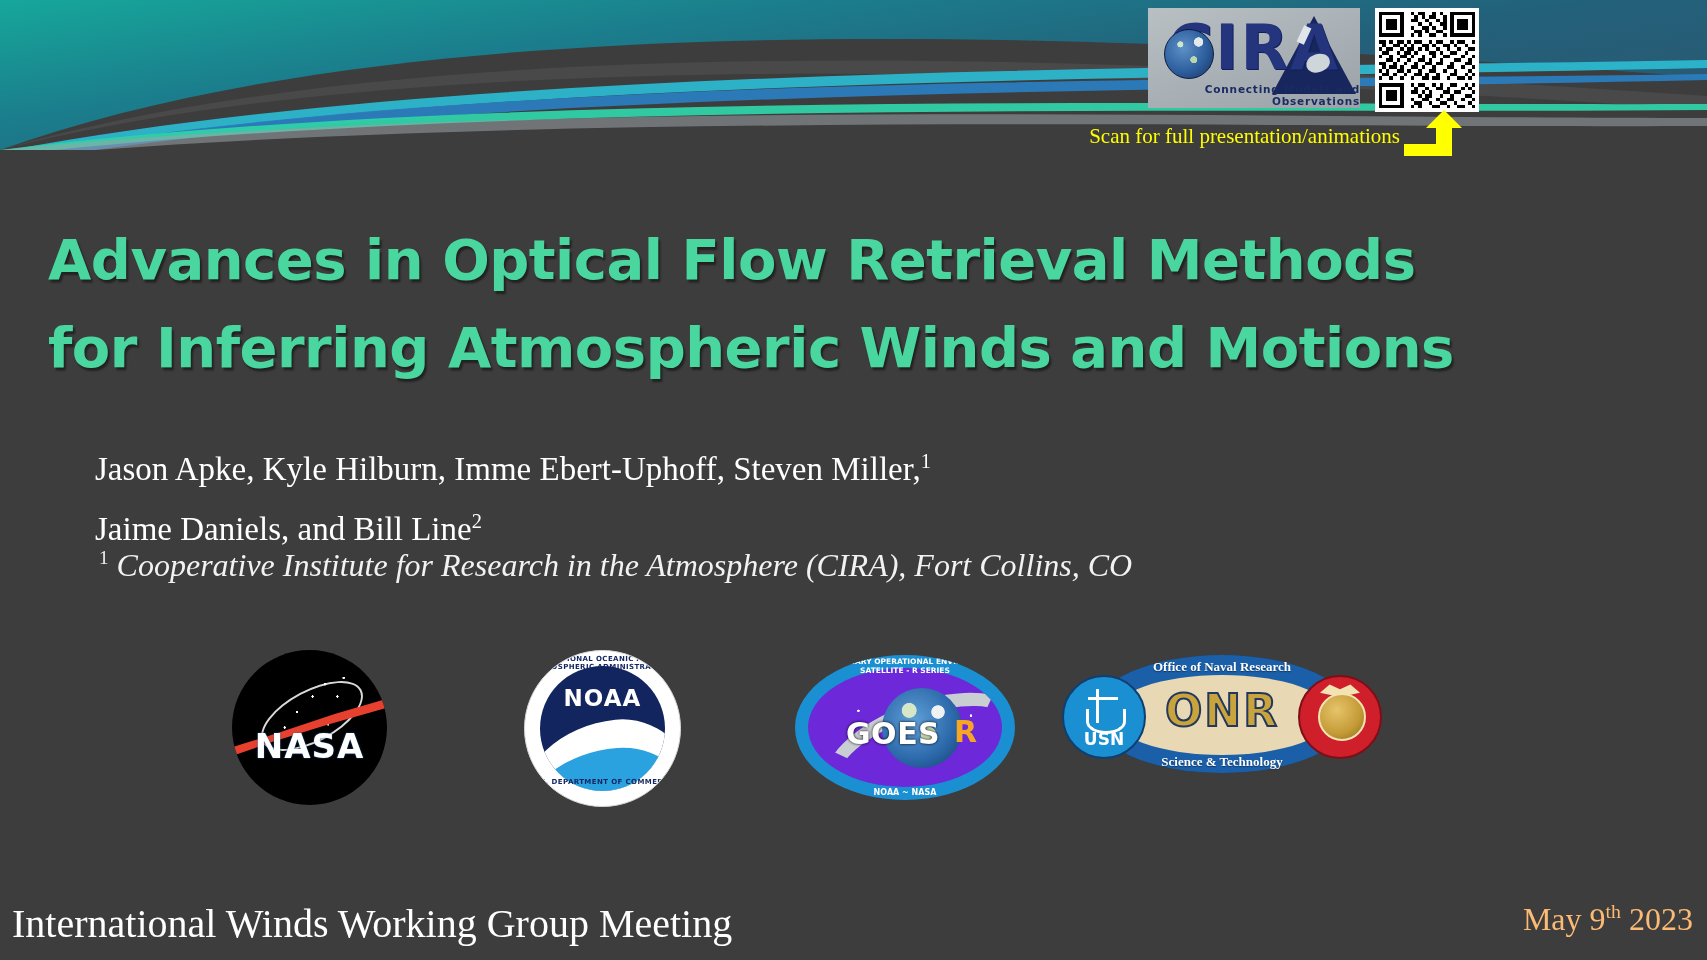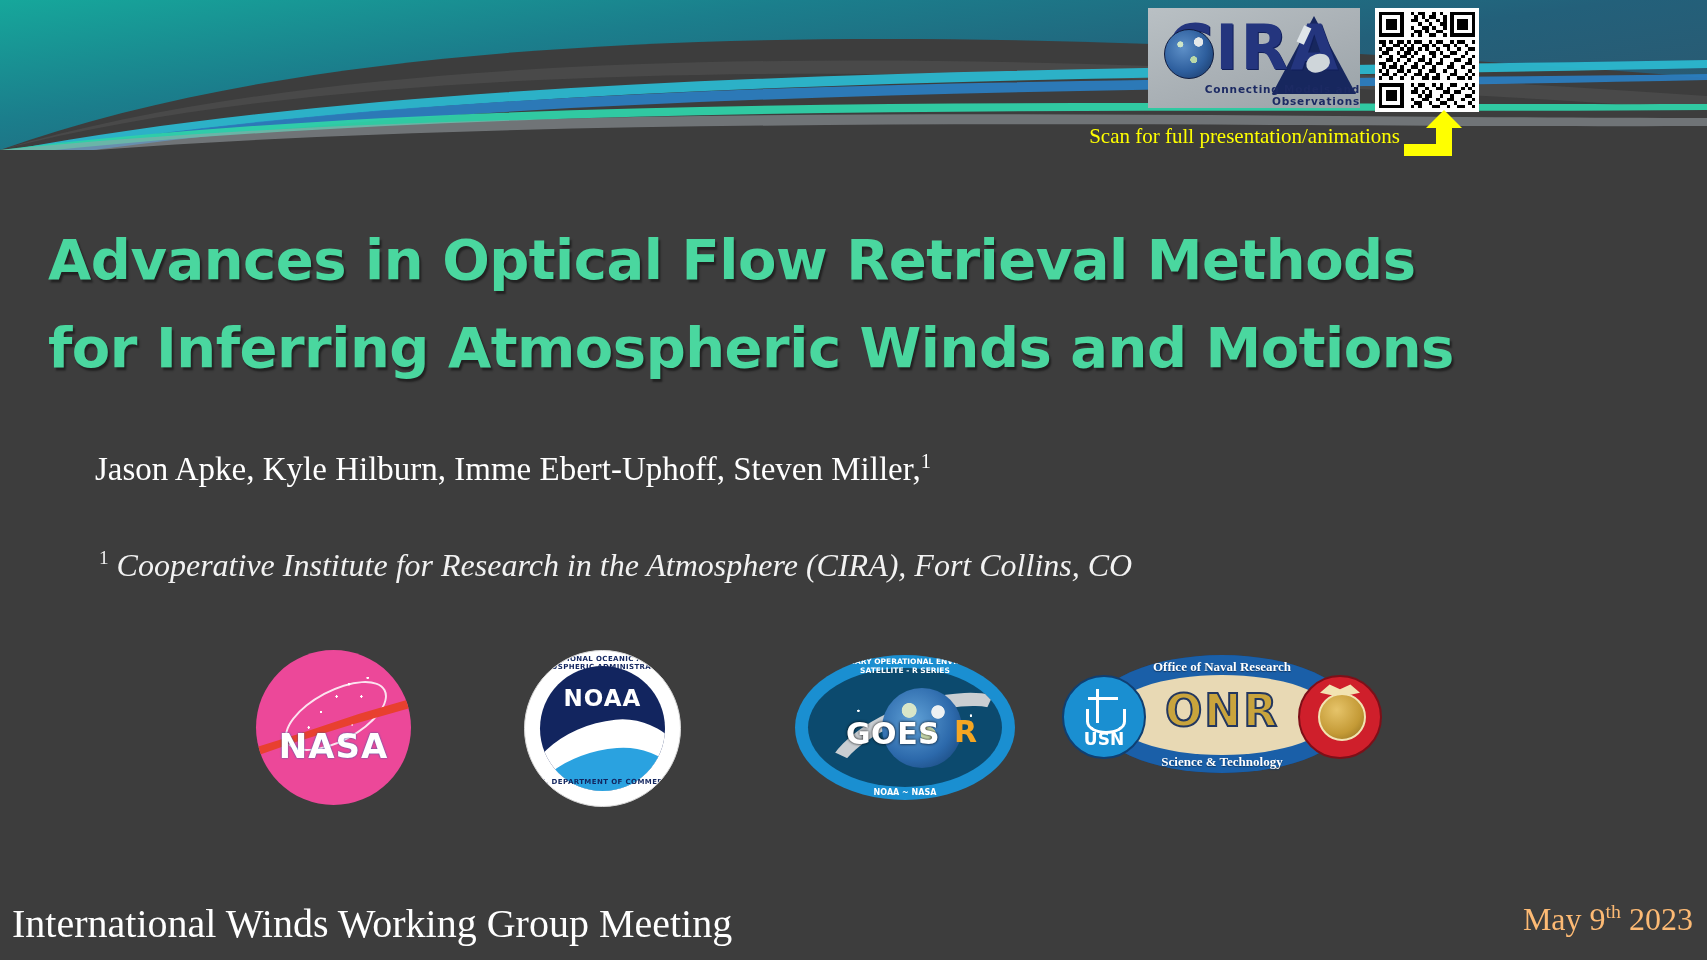--- a/index.html
+++ b/index.html
@@ -162,24 +162,24 @@
     font-style: italic;
     font-size: 32px;
     line-height: 29px;
   }
   .affils .fline { display:block; white-space: nowrap; }
   .affils sup { font-size: 0.6em; vertical-align: super; font-style: normal; }
   .logo-slot { position: absolute; }
 
   
   .nasa {
-    left: 256px; top: 650px;
+    left: 232px; top: 650px;
     width: 155px; height: 155px;
     border-radius: 50%;
-    background: #ec4899;
+    background: #000000;
     overflow: hidden;
   }
   .nasa .stars {
     position:absolute; inset:0;
     background:
       radial-gradient(circle at 60% 22%, #fff 0 1.2px, transparent 1.6px),
       radial-gradient(circle at 68% 30%, #fff 0 1px, transparent 1.4px),
       radial-gradient(circle at 52% 30%, #fff 0 1px, transparent 1.4px),
       radial-gradient(circle at 72% 18%, #fff 0 1px, transparent 1.4px),
       radial-gradient(circle at 42% 40%, #fff 0 1px, transparent 1.4px),
@@ -262,21 +262,21 @@
     left: 795px; top: 655px;
     width: 220px; height: 145px;
     border-radius: 50%;
     background: #1a8fd1;
     overflow: hidden;
   }
   .goes .inner {
     position:absolute; left:13px; top:13px;
     width:194px; height:119px;
     border-radius:50%;
-    background:#0c4a6e;
+    background:#6d28d9;
     overflow:hidden;
   }
   .goes .earth {
     position:absolute; left:74px; top:20px;
     width:80px; height:80px;
     border-radius:50%;
     background:
       radial-gradient(circle at 34% 28%, #d8e6c8 0 9%, transparent 10%),
       radial-gradient(circle at 58% 58%, #cfe0b2 0 11%, transparent 12%),
       radial-gradient(circle at 70% 30%, #eef2f3 0 8%, transparent 9%),
@@ -687,20 +687,21 @@
     </svg>
   </div>
 
   <div class="title">
     <span class="line">Advances in Optical Flow Retrieval Methods</span>
     <span class="line">for Inferring Atmospheric Winds and Motions</span>
   </div>
 
   <div class="authors">
     <span class="aline"><span>Jason Apke, Kyle Hilburn, Imme Ebert-Uphoff, Steven Miller,</span><sup>1</sup></span>
+    <span class="aline"><span>Jaime Daniels, and Bill Line</span><sup>2</sup></span>
   </div>
 
   <div class="affils">
     <span class="fline"><sup>1</sup><span> Cooperative Institute for Research in the Atmosphere (CIRA), Fort Collins, CO</span></span>
   </div>
 
   <div class="logo-slot nasa">
     <div class="stars"></div>
     <div class="orbit"></div>
     <div class="swoosh"></div>

